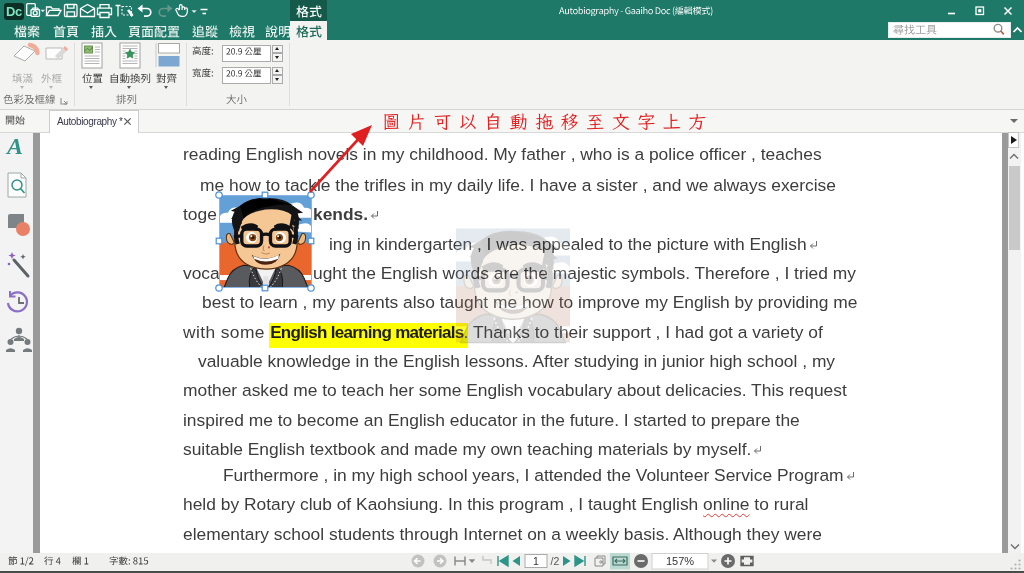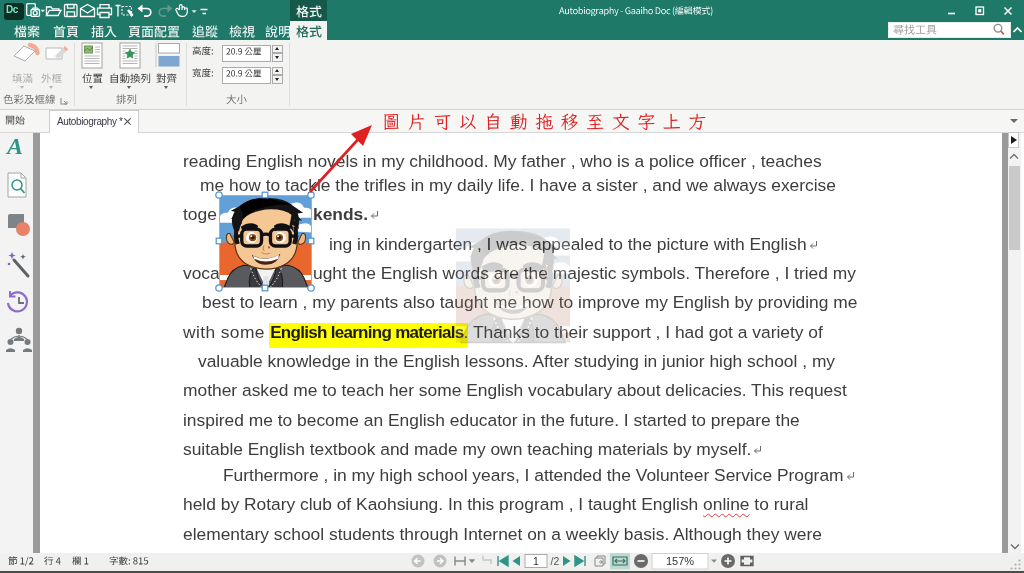--- a/index.html
+++ b/index.html
@@ -12,21 +12,21 @@
 <div class="abs" style="left:0;top:110px;width:1024px;height:23px;background:#f6f6f5;border-bottom:1px solid #d8d8d8;box-sizing:border-box"></div>
 <div class="abs" style="left:0;top:133px;width:1024px;height:419.5px;background:#fff"></div>
 <div class="abs" style="left:0;top:133px;width:33px;height:419.5px;background:#f3f3f3"></div>
 <div class="abs" style="left:33px;top:133px;width:6.5px;height:419.5px;background:#9a9a9a"></div>
 <div class="abs" style="left:1002px;top:133px;width:6px;height:419.5px;background:#9a9a9a"></div>
 <div class="abs" style="left:1008px;top:133px;width:13px;height:419.5px;background:#f2f2f2"></div>
 <div class="abs" style="left:1021px;top:133px;width:3px;height:419.5px;background:#fdfdfd"></div>
 <div class="abs" style="left:0;top:570.5px;width:1024px;height:2.5px;background:#474d49"></div>
 <div class="abs" style="left:0;top:552.5px;width:1024px;height:18px;background:#f0f0ef"></div>
 <div class="abs" style="left:4px;top:2.5px;width:20px;height:17px;background:#0b2e25;border-radius:3px"></div>
-<div class="abs" style="left:6px;top:4px;width:17px;font-size:10px;font-weight:bold;color:#7fe3c0;letter-spacing:-0.5px">Dc</div>
+<div class="abs" style="left:6px;top:4px;width:17px;font-size:13px;font-weight:bold;color:#7fe3c0;letter-spacing:-0.5px">Dc</div>
 <svg class="abs" style="left:26px;top:3px" width="185" height="16" viewBox="0 0 185 16" fill="none" stroke="#fff" stroke-width="1.3">
 <rect x="0.7" y="0.7" width="8.6" height="11.6" rx="1"></rect>
 <rect x="5" y="6.5" width="8.5" height="6.8" rx="1" fill="#1e7969"></rect>
     <circle cx="9.2" cy="9.9" r="2"></circle>
     <path d="M6 6.5 l1-1.5 h4.5 l1 1.5" stroke-width="1.1"></path>
 <path d="M14.5 6.8 l2.3 2.4 2.3-2.4 z" fill="#d8ece5" stroke="none"></path>
 <path d="M20.5 12.5 v-8.5 h4.5 l1.5 1.8 h6.5 v2"></path>
     <path d="M20.5 12.5 l3-5.2 h11.5 l-3 5.2 z" fill="#1e7969"></path>
 <rect x="38.5" y="1.5" width="12.5" height="12" rx="1.2"></rect>
     <path d="M41.5 1.5 v3.6 h6.5 v-3.6 M41 13.5 v-4.6 h7.5 v4.6"></path>
@@ -205,21 +205,21 @@
 </svg>
 <svg class="abs" style="left:5px;top:326px" width="28" height="28" viewBox="0 0 28 28" fill="#757a7d">
 <circle cx="14" cy="5" r="3.2"></circle>
     <path d="M9 13 q5-4 10 0 v2 h-10 z"></path>
 <circle cx="5.5" cy="16" r="3"></circle>
     <path d="M1 24 q4.5-3.6 9 0 v2 h-9 z"></path>
 <circle cx="22.5" cy="16" r="3"></circle>
     <path d="M18 24 q4.5-3.6 9 0 v2 h-9 z"></path>
 <path d="M14 9 v4 M6 13 q8-6 16 0" fill="none" stroke="#757a7d" stroke-width="1.2"></path>
 </svg>
-<div class="ln" style="top:151px;left:183px;">reading English novels in my childhood. My father , who is a police officer , teaches</div>
+<div class="ln" style="top:144px;left:183px;">reading English novels in my childhood. My father , who is a police officer , teaches</div>
 <div class="ln" style="top:174.8px;left:183px;margin-left:17px;">me how to tackle the trifles in my daily life. I have a sister , and we always exercise</div>
 <div class="ln" style="top:204.2px;left:183px;">toge</div>
 <div class="ln" style="top:204.2px;left:313px;font-weight:bold;">kends.<svg style="display:inline-block;margin-left:2px" width="9" height="10" viewBox="0 0 9 10" fill="none" stroke="#6a6a6a" stroke-width="1">
       <path d="M7.5 1 v5 H1.5 M4 3.5 L1.5 6 L4 8.5"></path>
     </svg></div>
 <div class="ln" style="top:233.6px;left:313px;padding-left:16px;">ing in kindergarten , I was appealed to the picture with English<svg style="display:inline-block;margin-left:2px" width="9" height="10" viewBox="0 0 9 10" fill="none" stroke="#6a6a6a" stroke-width="1">
       <path d="M7.5 1 v5 H1.5 M4 3.5 L1.5 6 L4 8.5"></path>
     </svg></div>
 <div class="ln" style="top:262.9px;left:183px;">voca</div>
 <div class="ln" style="top:262.9px;left:313px;">ught the English words are the majestic symbols. Therefore , I tried my</div>

